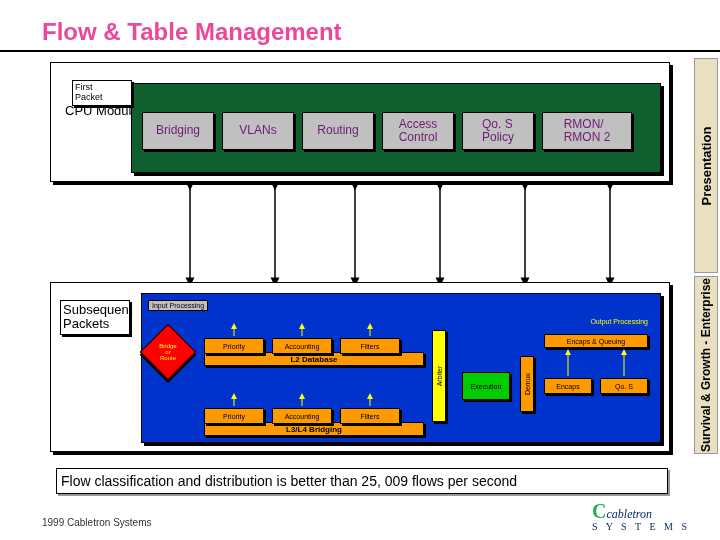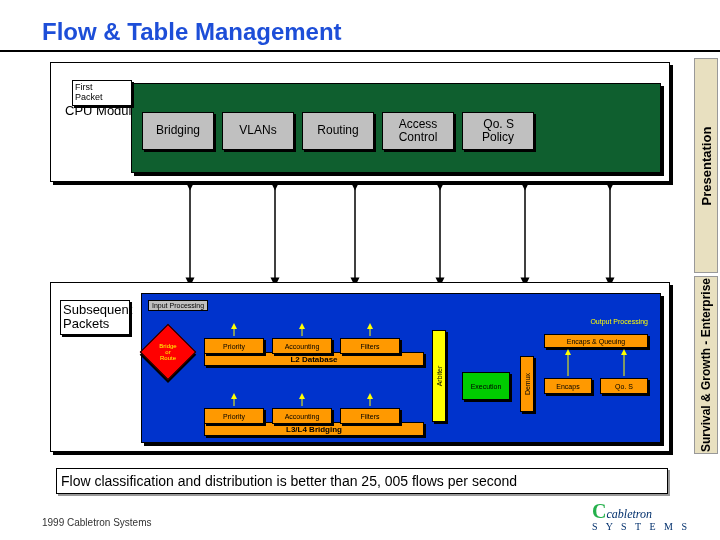--- a/index.html
+++ b/index.html
@@ -1,27 +1,27 @@
 <!DOCTYPE html>
 <html><head>
 <meta charset="utf-8">
 <style>
   * { box-sizing: border-box; margin: 0; padding: 0; }
   body { font-family: Arial, sans-serif; width: 720px; height: 540px; background: #fff; position: relative; overflow: hidden; }
-  .title { position: absolute; top: 18px; left: 42px; font-size: 24px; font-weight: bold; color: #1d4ed8; }
+  .title { position: absolute; top: 18px; left: 42px; font-size: 24px; font-weight: bold; color: #ec4899; }
   .title-line { position: absolute; top: 50px; left: 0; width: 720px; height: 2px; background: #000; }
   .tab-right-1 { position: absolute; top: 58px; right: 2px; width: 24px; height: 215px; background: #e8e0c0; border: 1px solid #999; }
   .tab-right-1 .rot { position: absolute; left: 50%; top: 50%; transform: translate(-50%,-50%) rotate(-90deg); white-space: nowrap; font-size: 13px; font-weight: bold; }
   .tab-right-2 { position: absolute; top: 276px; right: 2px; width: 24px; height: 178px; background: #e8e0c0; border: 1px solid #999; }
   .tab-right-2 .rot { position: absolute; left: 50%; top: 50%; transform: translate(-50%,-50%) rotate(-90deg); white-space: nowrap; font-size: 12px; font-weight: bold; }
   .cpu-box { position: absolute; top: 62px; left: 50px; width: 620px; height: 120px; background: #fff; border: 1px solid #000; box-shadow: 3px 3px 0 #000; }
   .cpu-label { position: absolute; top: 4px; left: 14px; font-size: 13px; margin-top: 36px; }
   .inner-green { position: absolute; top: 20px; left: 80px; width: 530px; height: 90px; background: #0f5f2f; border: 1px solid #000; box-shadow: 3px 3px 0 #000; }
   .first-packet { position: absolute; top: 80px; left: 72px; width: 60px; font-size: 9px; line-height: 1.1; background: #fff; border: 1px solid #000; padding: 2px; box-shadow: 2px 2px 0 #000; }
-  .mod { position: absolute; top: 28px; height: 38px; background: #c0c0c0; border: 1px solid #000; box-shadow: 2px 2px 0 #000; display: flex; align-items: center; justify-content: center; font-size: 12px; text-align: right; line-height: 1.1; color: #000000; }
+  .mod { position: absolute; top: 28px; height: 38px; background: #c0c0c0; border: 1px solid #000; box-shadow: 2px 2px 0 #000; display: flex; align-items: center; justify-content: center; font-size: 12px; text-align: left; line-height: 1.1; color: #701a75; }
   .switch-box { position: absolute; top: 282px; left: 50px; width: 620px; height: 170px; background: #fff; border: 1px solid #000; box-shadow: 3px 3px 0 #000; }
   .subseq { position: absolute; top: 300px; left: 60px; width: 70px; font-size: 13px; line-height: 1.1; background: #fff; border: 1px solid #000; padding: 2px; box-shadow: 2px 2px 0 #000; }
   .inner-blue { position: absolute; top: 10px; left: 90px; width: 520px; height: 150px; background: #0033cc; border: 1px solid #000; box-shadow: 3px 3px 0 #000; }
   .ip-lbl { position: absolute; top: 6px; left: 6px; font-size: 7px; color: #000; background: #c0c0c0; padding: 1px 3px; border: 1px solid #000; }
   .op-lbl { position: absolute; top: 24px; right: 12px; font-size: 7px; color: #ff0; }
   .diamond { position: absolute; top: 38px; left: 6px; width: 40px; height: 40px; transform: rotate(45deg); background: #ff0000; border: 1px solid #000; box-shadow: 2px 2px 0 #000; }
   .diamond-text { position: absolute; top: 38px; left: 6px; width: 40px; height: 40px; display: flex; align-items: center; justify-content: center; font-size: 6px; text-align: center; color: #ff0; line-height: 1; }
   .db-band { position: absolute; left: 62px; width: 220px; height: 14px; background: #ff9900; border: 1px solid #000; display: flex; align-items: center; justify-content: center; font-size: 8px; font-weight: bold; box-shadow: 2px 2px 0 #000; margin-top: 44px; }
   .db-band.top { top: 14px; }
   .db-band.bot { top: 84px; }
@@ -74,20 +74,21 @@
   </div>
 
 <div class="cpu-box">
   <div class="cpu-label">CPU Module</div>
   <div class="inner-green">
     <div class="mod" style="left:10px;width:72px">Bridging</div>
     <div class="mod" style="left:90px;width:72px">VLANs</div>
     <div class="mod" style="left:170px;width:72px">Routing</div>
     <div class="mod" style="left:250px;width:72px">Access<br>Control</div>
     <div class="mod" style="left:330px;width:72px">Qo. S<br>Policy</div>
+    <div class="mod" style="left:410px;width:90px">RMON/<br>RMON 2</div>
   </div>
 </div>
 <div class="first-packet">First<br>Packet</div>
 
 <div class="switch-box">
   <div class="inner-blue">
     <div class="ip-lbl">Input Processing</div>
     <div class="op-lbl">Output Processing</div>
     <div class="diamond"></div>
     <div class="diamond-text">Bridge<br>or<br>Route</div>
@@ -116,18 +117,18 @@
       <line class="uarrow" x1="92" y1="112" x2="92" y2="102"></line>
         <line class="uarrow" x1="160" y1="112" x2="160" y2="102"></line>
         <line class="uarrow" x1="228" y1="112" x2="228" y2="102"></line>
       <line class="uarrow" x1="426" y1="82" x2="426" y2="58"></line>
         <line class="uarrow" x1="482" y1="82" x2="482" y2="58"></line>
     </svg>
   </div>
 </div>
 <div class="subseq">Subsequent<br>Packets</div>
 
-<div class="footer-text">Flow classification and distribution is better than 25, 005 flows per second</div>
+<div class="footer-text">Flow classification and distribution is better than 25, 009 flows per second</div>
 <div class="copyright">1999 Cabletron Systems</div>
 <div class="logo">
   <span class="c">C</span><span>cabletron</span>
   <span class="sub">S Y S T E M S</span>
 </div>
 
 </body></html>

